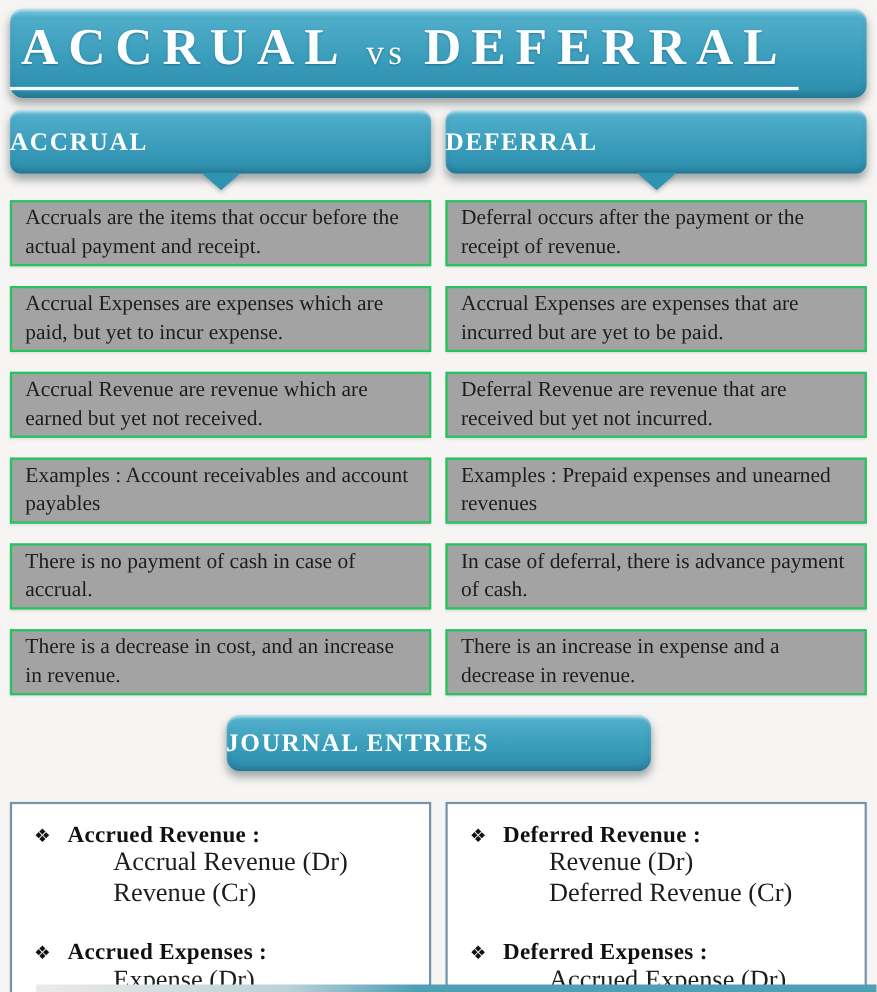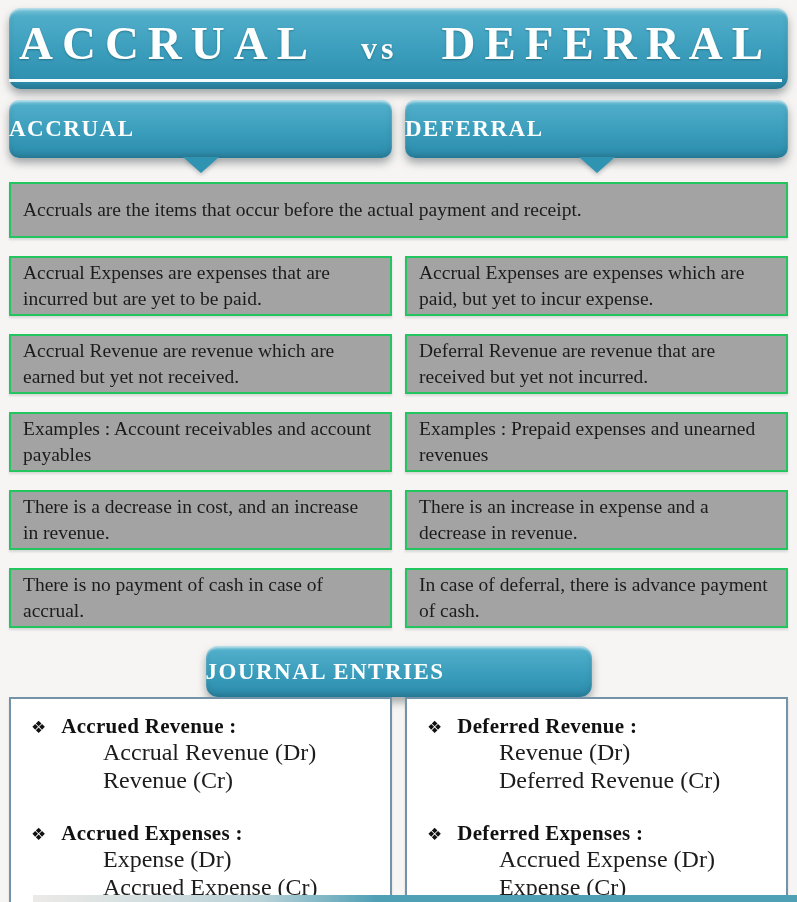--- a/index.html
+++ b/index.html
@@ -28,22 +28,22 @@
   .title-inner {
     display: inline-flex; align-items: baseline;
     border-bottom: 3px solid #f4fbfc;
     padding: 0 10px 9px 10px;
   }
   .title-word {
     font-size: 47px; letter-spacing: 9px; font-weight: bold;
     text-shadow: 0 1px 2px rgba(0,40,55,0.35);
   }
   .title-vs {
-    font-size: 32px; letter-spacing: 4px; font-weight: bold;
-    margin: 0 44px; text-shadow: 0 1px 2px rgba(0,40,55,0.35);
+    font-size: 32px; letter-spacing: 4px; font-weight: normal;
+    margin: 0 16px; text-shadow: 0 1px 2px rgba(0,40,55,0.35);
   }
 
   
   .headers-row { display: flex; gap: 13px; margin-top: 11px; }
   .header-block { flex: 1; display: flex; flex-direction: column; align-items: center; }
   .header-btn {
     width: 100%; height: 58px; border-radius: 10px;
     font-size: 23px; font-weight: bold; letter-spacing: 1.5px;
   }
   .pointer {
@@ -62,21 +62,21 @@
     background: #a3a3a3;
     border: 2px solid #22c55e;
     box-shadow: 0 2px 2px rgba(120,130,135,0.25);
     padding: 2px 12px;
     font-size: 19.5px; line-height: 26px; color: #1c1c1c;
     display: flex; flex-direction: column; justify-content: center;
   }
 
   
   .journal-banner {
-    width: 386px; height: 51px; margin: 15px auto 0 auto;
+    width: 386px; height: 51px; margin: 15px auto 28px auto;
     font-size: 23px; font-weight: bold; letter-spacing: 1.5px;
   }
   .journal-row { display: flex; gap: 13px; }
   .journal-box {
     flex: 1; min-height: 210px;
     background: #ffffff;
     border: 2px solid #7593a8;
     box-shadow: 0 2px 2px rgba(120,130,135,0.25);
     padding: 15px 10px 10px 20px;
     color: #111;
@@ -116,40 +116,41 @@
     </div>
     <div class="header-block">
       <div class="banner header-btn">DEFERRAL</div>
       <div class="pointer"></div>
     </div>
   </div>
 
   <div class="rows">
     <div class="cmp-row">
       <div class="cell">Accruals are the items that occur before the actual payment and receipt.</div>
+      <div class="cell">Deferral occurs after the payment or the receipt of revenue.</div>
     </div>
     <div class="cmp-row">
+      <div class="cell">Accrual Expenses are expenses which are paid, but yet to incur expense.</div>
       <div class="cell">Accrual Expenses are expenses that are incurred but are yet to be paid.</div>
-      <div class="cell">Accrual Expenses are expenses which are paid, but yet to incur expense.</div>
     </div>
     <div class="cmp-row">
       <div class="cell">Accrual Revenue are revenue which are earned but yet not received.</div>
       <div class="cell">Deferral Revenue are revenue that are received but yet not incurred.</div>
     </div>
     <div class="cmp-row">
       <div class="cell">Examples : Account receivables and account payables</div>
       <div class="cell">Examples : Prepaid expenses and unearned revenues</div>
     </div>
     <div class="cmp-row">
+      <div class="cell">There is no payment of cash in case of accrual.</div>
+      <div class="cell">In case of deferral, there is advance payment of cash.</div>
+    </div>
+    <div class="cmp-row">
       <div class="cell">There is a decrease in cost, and an increase in revenue.</div>
       <div class="cell">There is an increase in expense and a decrease in revenue.</div>
-    </div>
-    <div class="cmp-row">
-      <div class="cell">There is no payment of cash in case of accrual.</div>
-      <div class="cell">In case of deferral, there is advance payment of cash.</div>
     </div>
   </div>
 
   <div class="banner journal-banner">JOURNAL ENTRIES</div>
 
   <div class="journal-row">
 
     <div class="journal-box">
       <div class="entry">
         <div class="entry-title-line">

